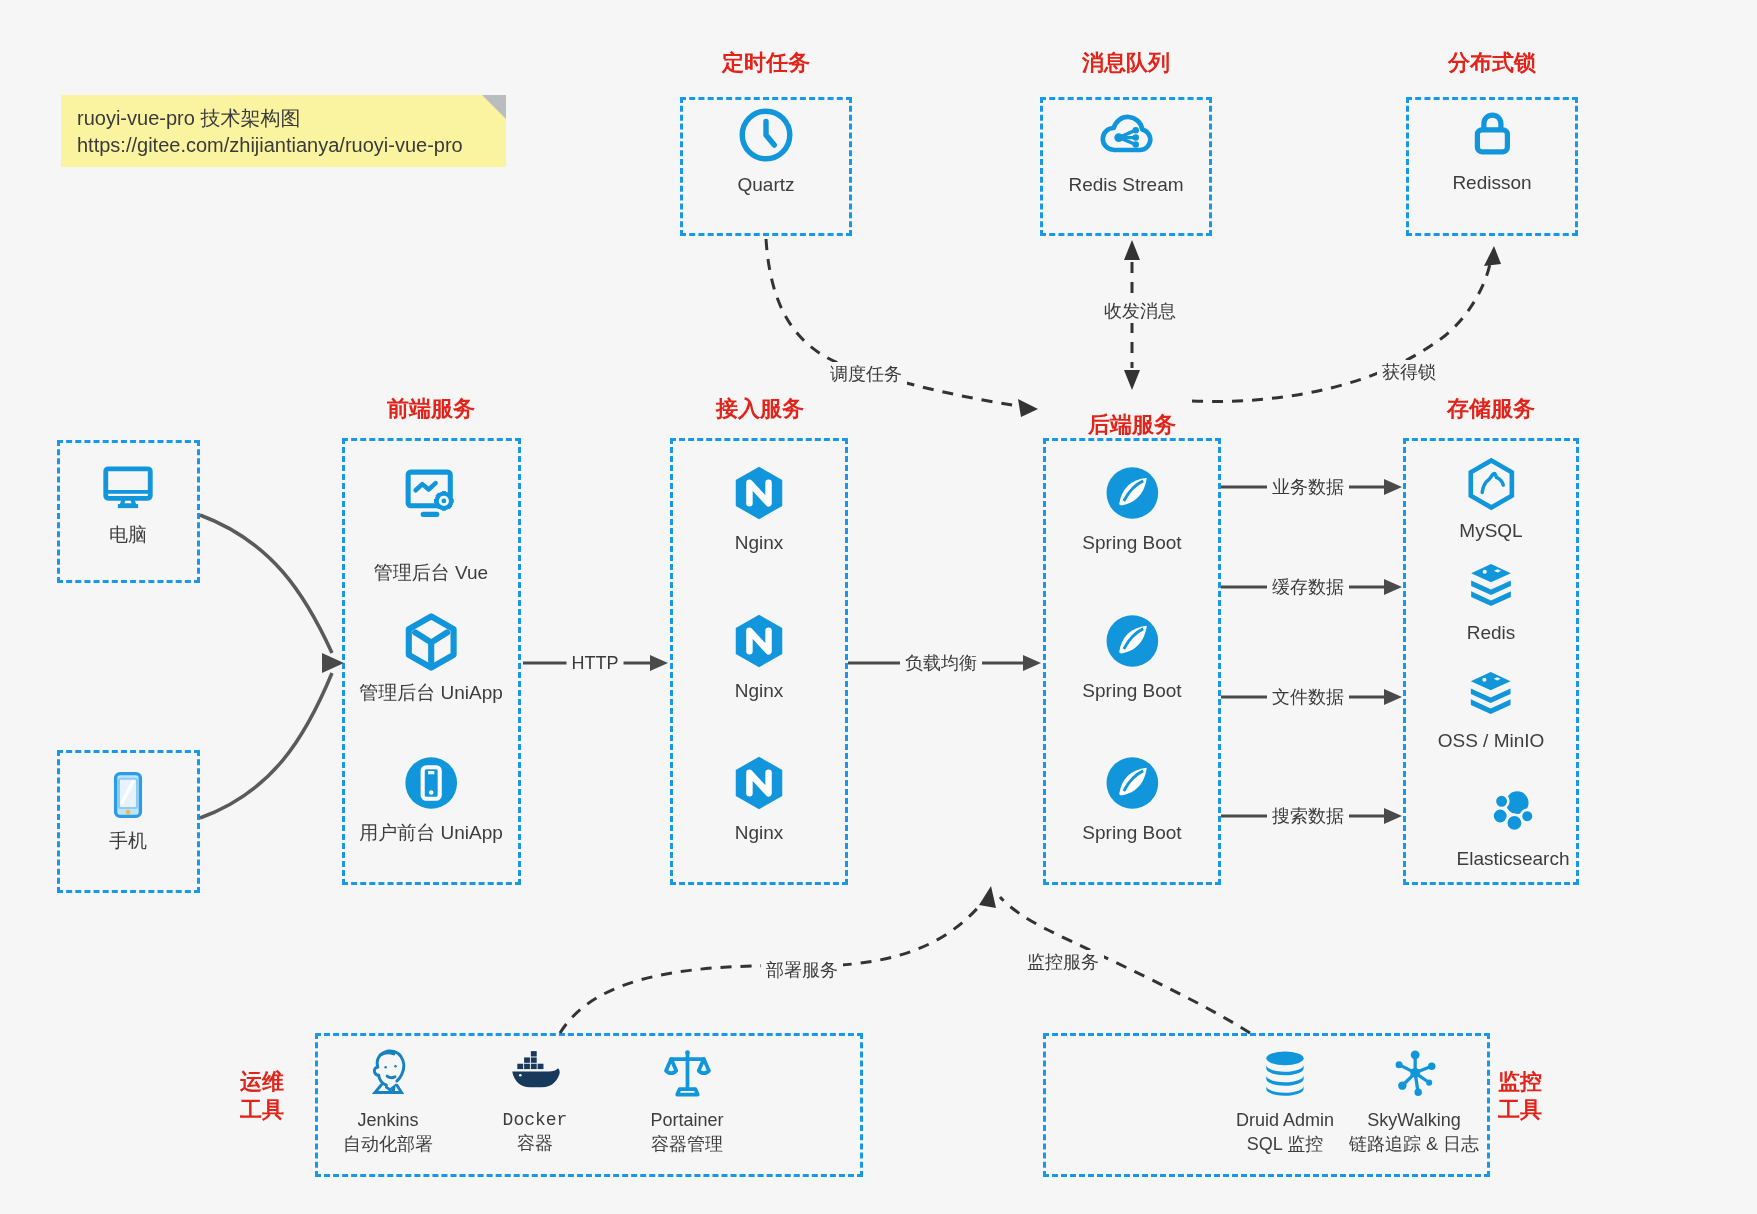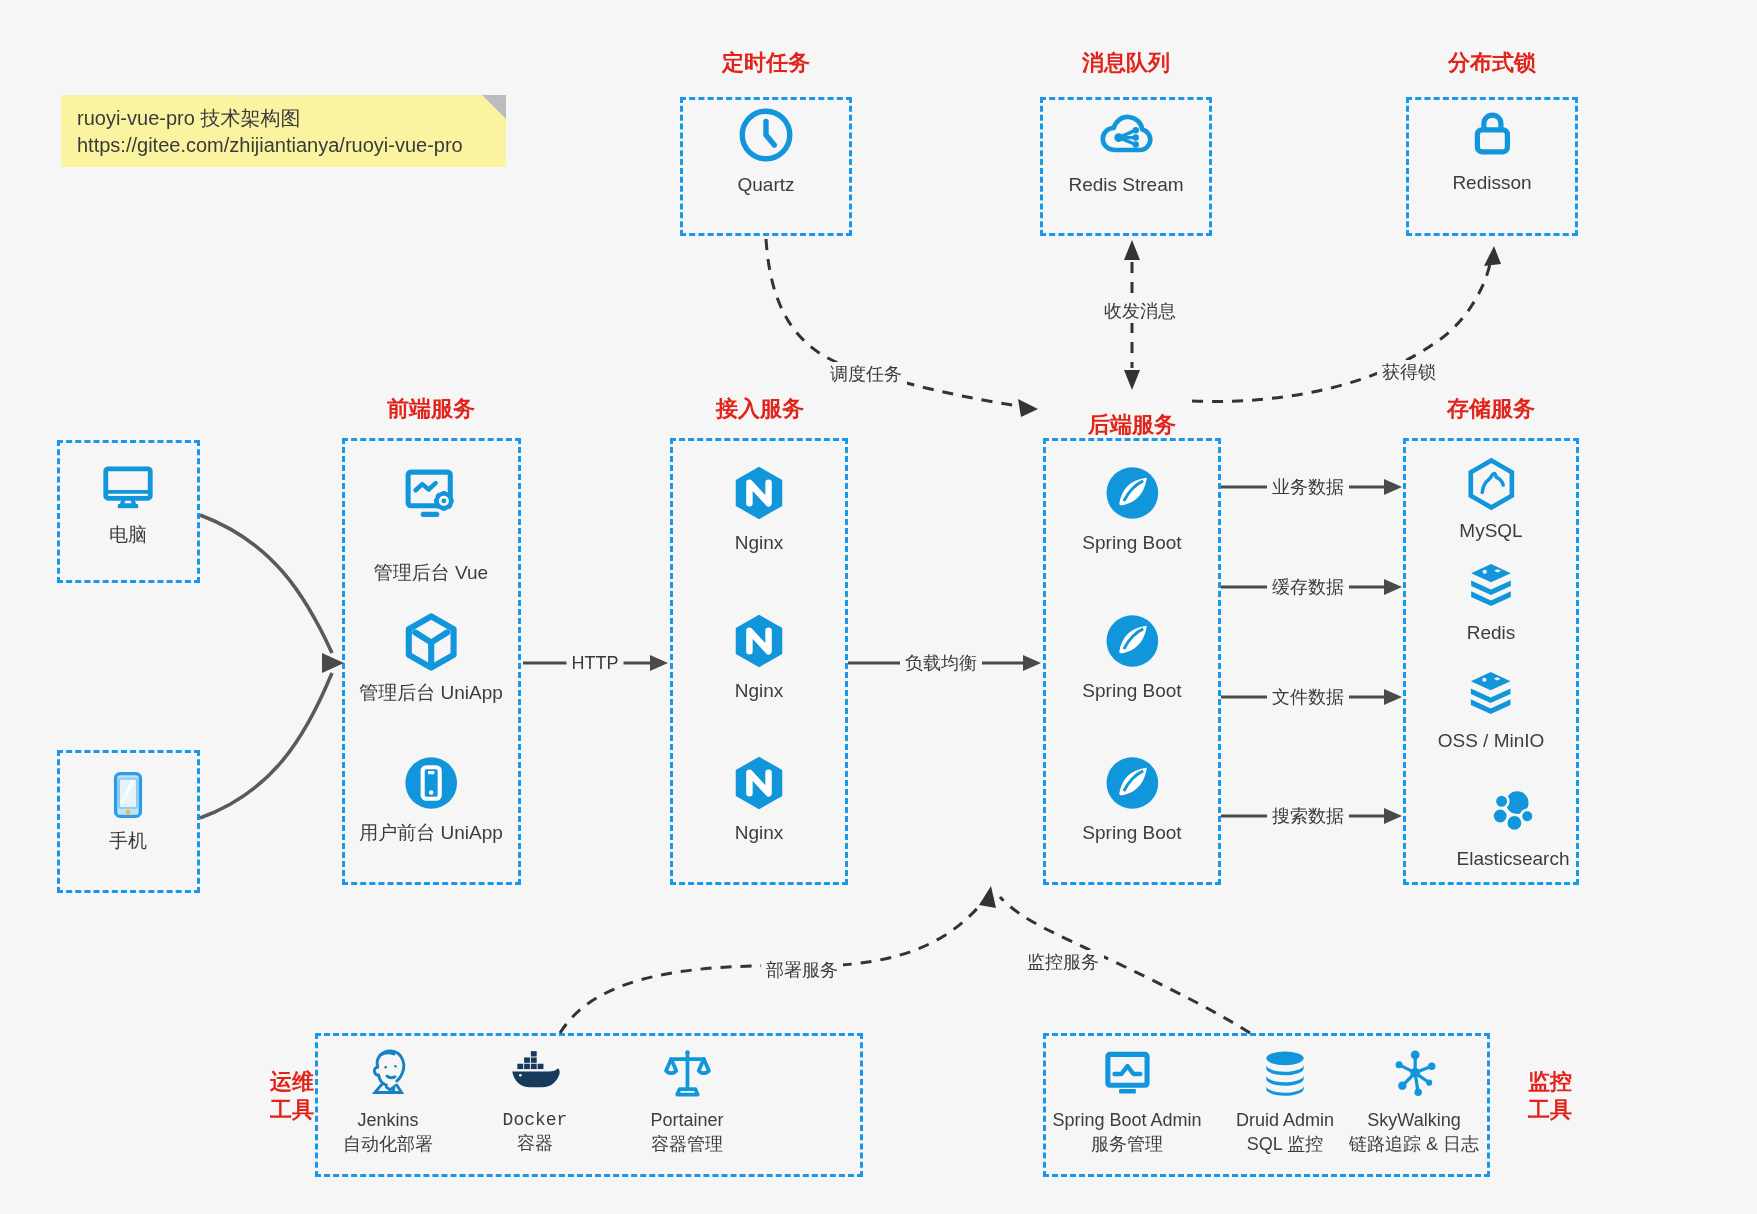--- a/index.html
+++ b/index.html
@@ -3,21 +3,21 @@
 <meta charset="utf-8">
 <style>
   html,body{margin:0;padding:0;background:#f6f6f6;}
   .canvas{position:relative;width:1757px;height:1214px;background:#f6f6f6;
           font-family:"Liberation Sans","DejaVu Sans",sans-serif;color:#3d3d3d;overflow:hidden;}
   .edges-svg{position:absolute;left:0;top:0;z-index:2;pointer-events:none;}
   .dash-box{position:absolute;border:3px dashed #1898e9;box-sizing:border-box;background:transparent;z-index:1;}
   .group-title{position:absolute;transform:translateX(-50%);color:#e2231a;font-weight:bold;
                font-size:22px;white-space:nowrap;z-index:3;}
   .side-title{position:absolute;color:#e2231a;font-weight:bold;font-size:22px;line-height:28px;
-              text-align:right;width:74px;z-index:3;}
+              text-align:left;width:74px;z-index:3;}
   .node{position:absolute;transform:translateX(-50%);display:flex;flex-direction:column;
         align-items:center;white-space:nowrap;z-index:3;}
   .node .ic{display:flex;align-items:center;justify-content:center;}
   .node .lb{margin-top:6px;font-size:19px;color:#3d3d3d;text-align:center;line-height:25px;}
   .edge-label{position:absolute;transform:translate(-50%,-50%);background:#f6f6f6;padding:0 5px;
               font-size:18px;color:#3a3a3a;white-space:nowrap;z-index:4;}
   .note{position:absolute;left:61px;top:95px;width:445px;height:72px;background:#faf4a1;
         z-index:3;box-sizing:border-box;padding:10px 16px 0 16px;font-size:20px;line-height:27px;color:#3a3a3a;}
   .note .fold{position:absolute;right:0;top:0;width:0;height:0;
         border-top:24px solid #b9bdc0;border-left:24px solid transparent;}
@@ -366,33 +366,20 @@
       <div>Portainer</div>
       <div>容器管理</div>
     </span>
   </div>
 
   <div class="side-title" style="left:1498px;top:1068px;">
     <div>监控</div>
     <div>工具</div>
   </div>
   <div class="dash-box" style="left:1043px;top:1033px;width:447px;height:144px;"></div>
-  <div class="node" style="left:1127px;top:1046px;">
-    <span class="ic">
-      <svg width="56" height="56" viewBox="0 0 24 24">
-        <rect x="3.6" y="3.6" width="16.8" height="13.2" rx="0.8" fill="none" stroke="#1296db" stroke-width="2.2"></rect>
-        <polyline points="6.5,12 9.4,12 12,8.6 14.6,12 17.5,12" fill="none" stroke="#1296db" stroke-width="1.9" stroke-linecap="round" stroke-linejoin="round"></polyline>
-        <rect x="8.4" y="18.4" width="7.2" height="2" rx="0.5" fill="#1296db"></rect>
-      </svg>
-    </span>
-    <span class="lb" style="font-size:18px;line-height:24px;">
-      <div>Spring Boot Admin</div>
-      <div>服务管理</div>
-    </span>
-  </div>
   <div class="node" style="left:1285px;top:1046px;">
     <span class="ic">
       <svg width="56" height="56" viewBox="0 0 24 24">
         <g fill="#1296db">
           <ellipse cx="12" cy="5.3" rx="8" ry="2.9"></ellipse>
           <path d="M4 8.1 c0 1.6 3.6 2.9 8 2.9 s8-1.3 8-2.9 v1.5 c0 1.6-3.6 2.9-8 2.9 s-8-1.3-8-2.9 z"></path>
           <path d="M4 12.6 c0 1.6 3.6 2.9 8 2.9 s8-1.3 8-2.9 v1.5 c0 1.6-3.6 2.9-8 2.9 s-8-1.3-8-2.9 z"></path>
           <path d="M4 17.1 c0 1.6 3.6 2.9 8 2.9 s8-1.3 8-2.9 v1.3 c0 1.6-3.6 2.9-8 2.9 s-8-1.3-8-2.9 z"></path>
         </g>
       </svg>

